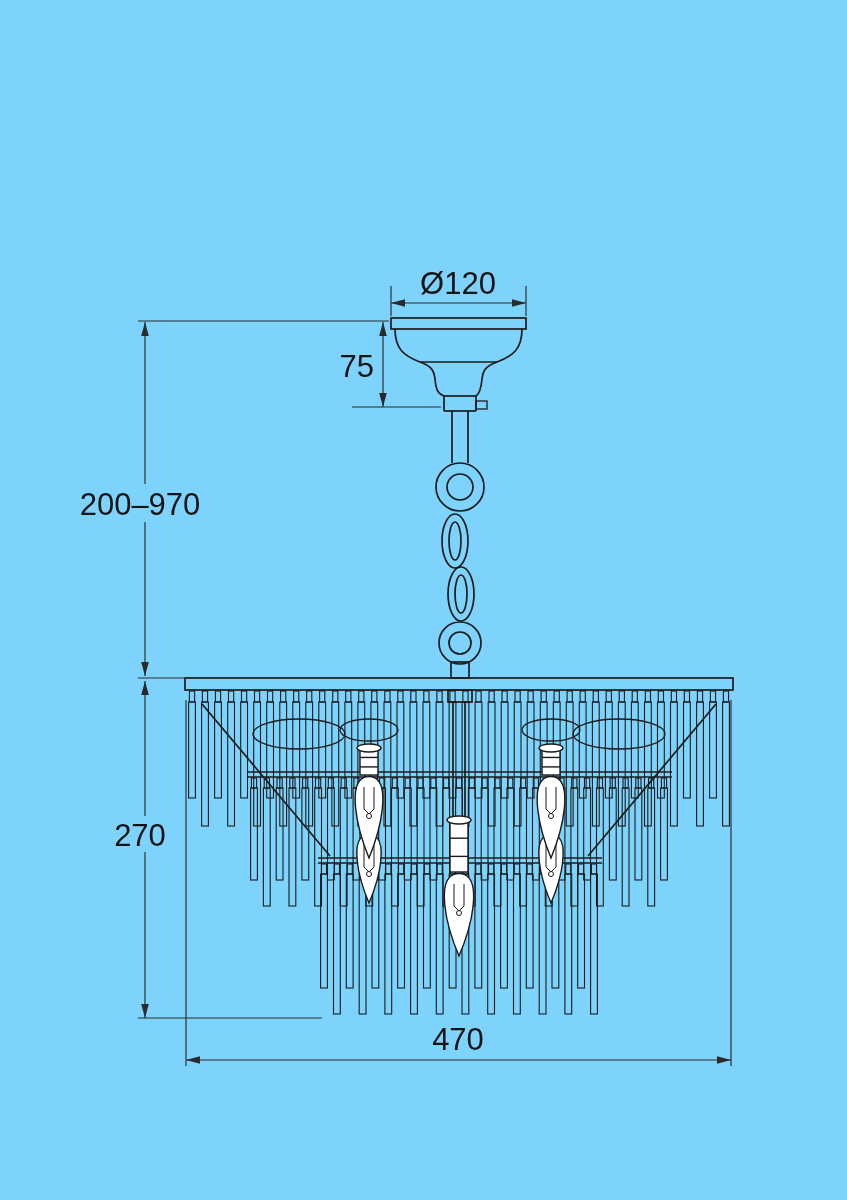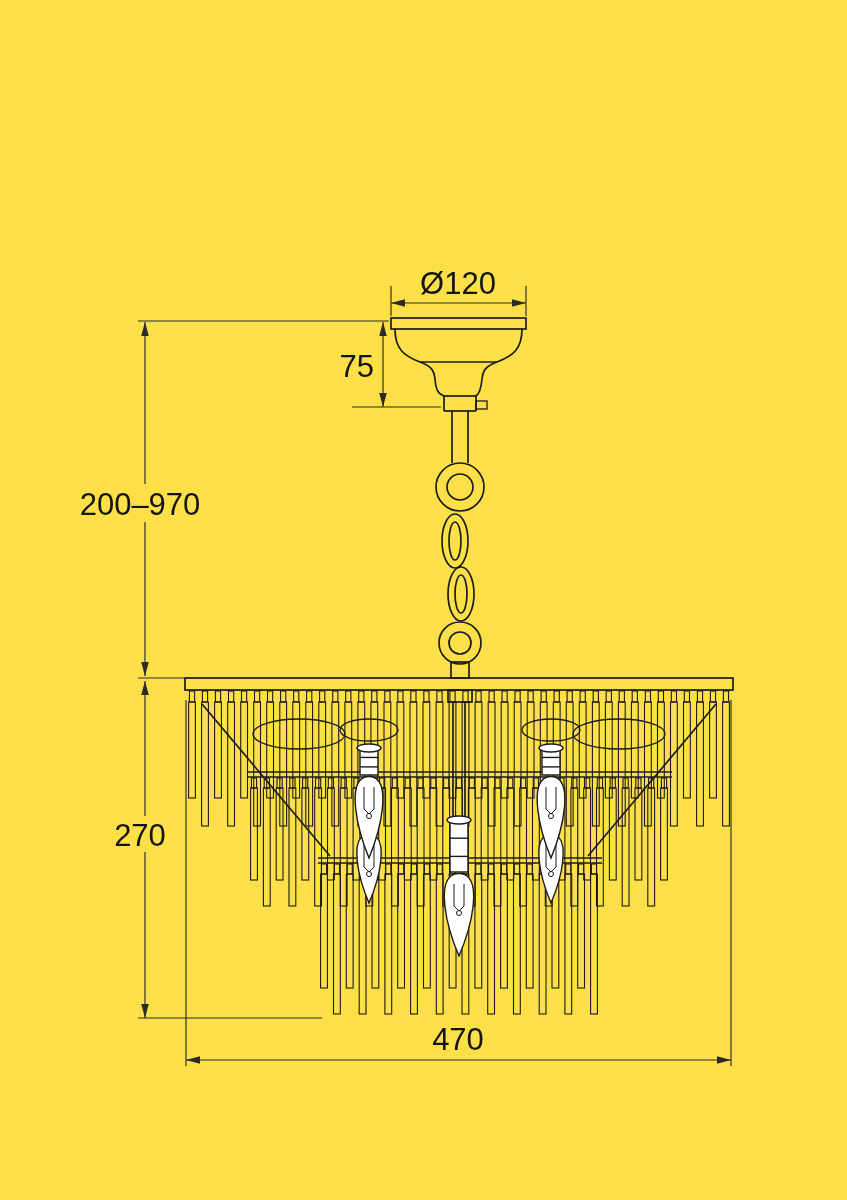--- a/index.html
+++ b/index.html
@@ -1,16 +1,16 @@
 <!DOCTYPE html>
 <html><head>
 <meta charset="utf-8">
 <style>
   html,body{margin:0;padding:0;background:#ffffff;}
-  .page{width:847px;height:1200px;position:relative;background:#fde047;overflow:hidden;
+  .page{width:847px;height:1200px;position:relative;background:#7dd3fc;overflow:hidden;
         font-family:"Liberation Sans",sans-serif;}
   svg{display:block;}
   text.dim{font-family:"Liberation Sans",sans-serif;font-size:31px;fill:#141414;}
   .dline{stroke:#2a2a2a;stroke-width:1.15;fill:none;}
   .darr{fill:#2a2a2a;stroke:none;}
   .o16{stroke:#1b1b1b;stroke-width:1.7;fill:none;}
   .o13{stroke:#1b1b1b;stroke-width:1.3;fill:none;}
   .o11{stroke:#1b1b1b;stroke-width:1.1;fill:none;}
 </style>
 </head>

